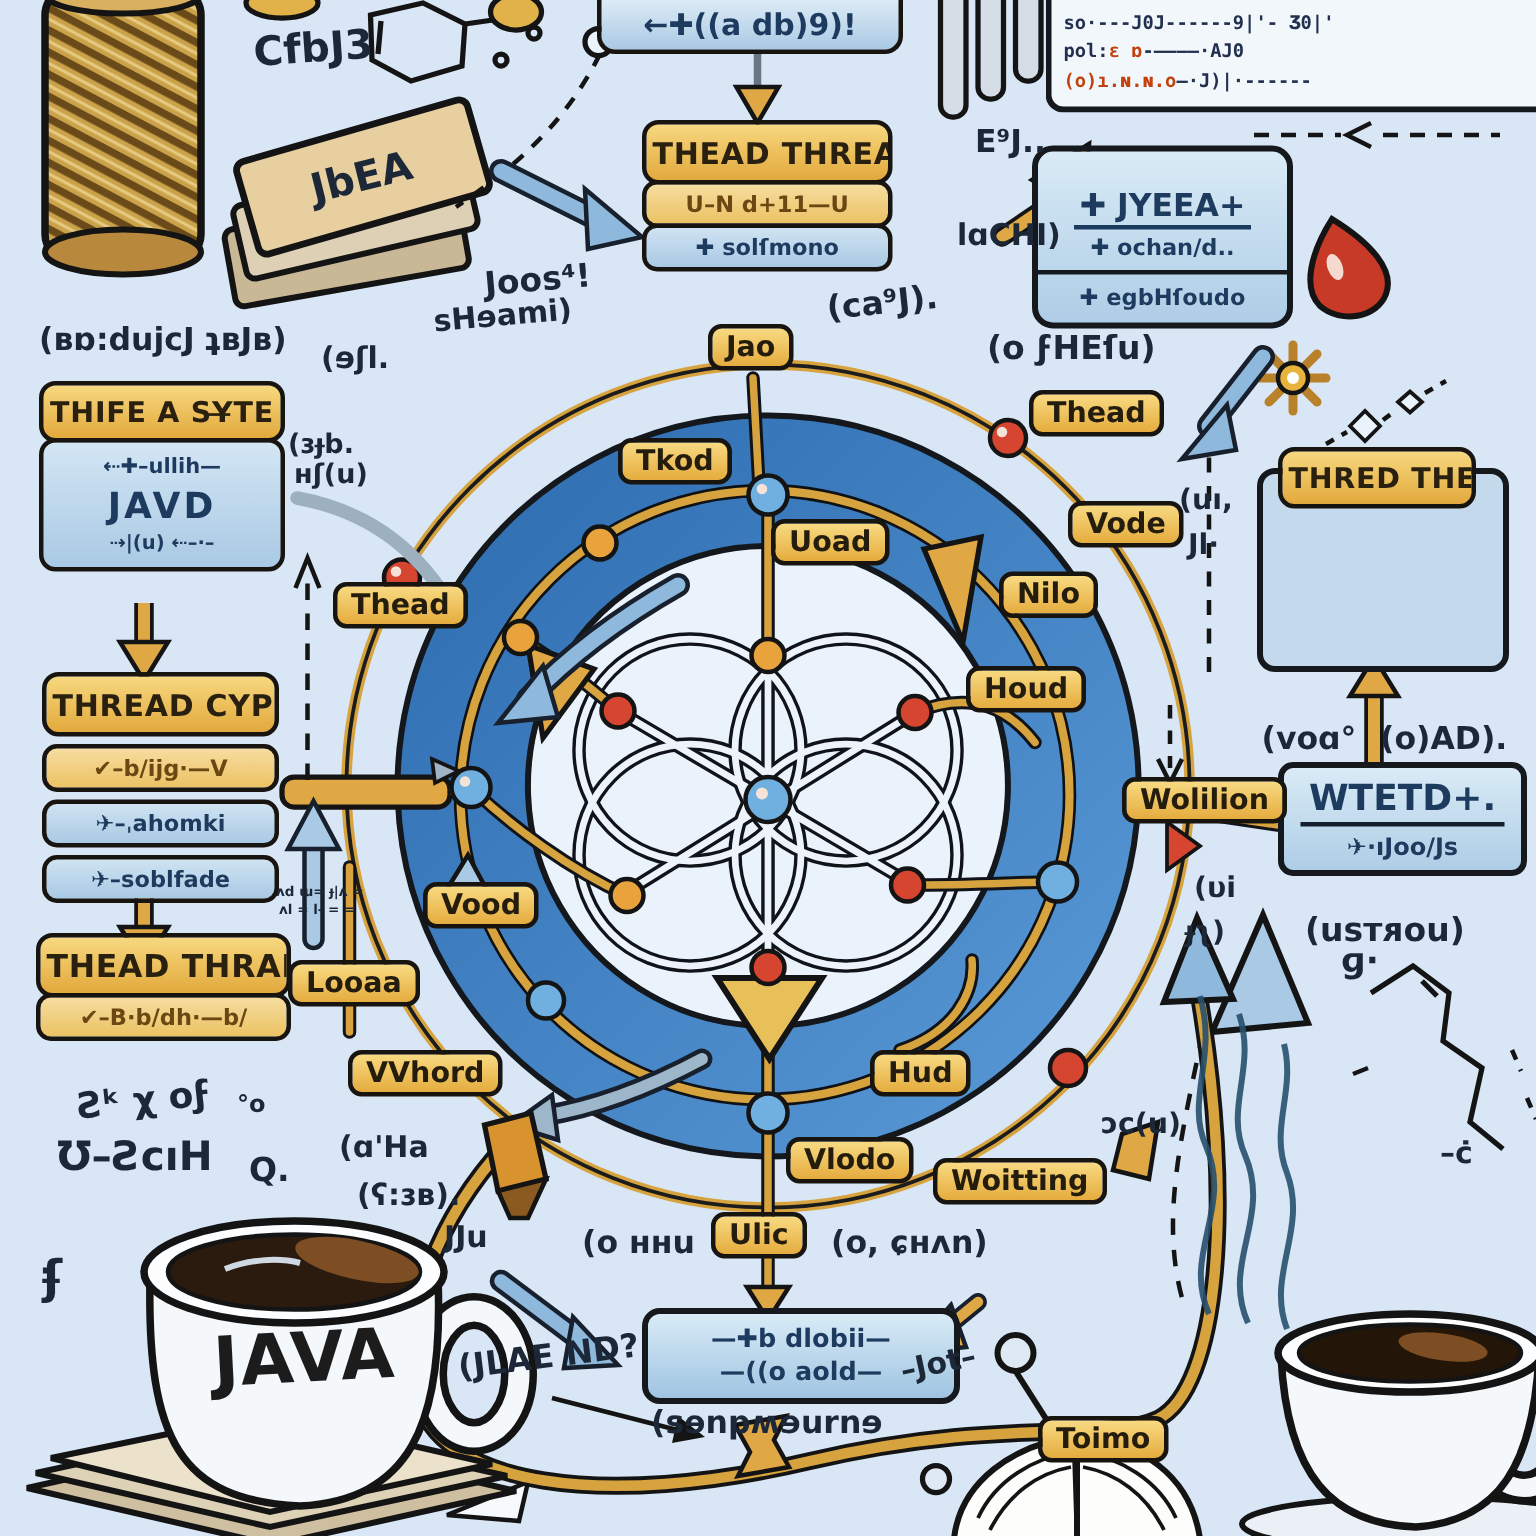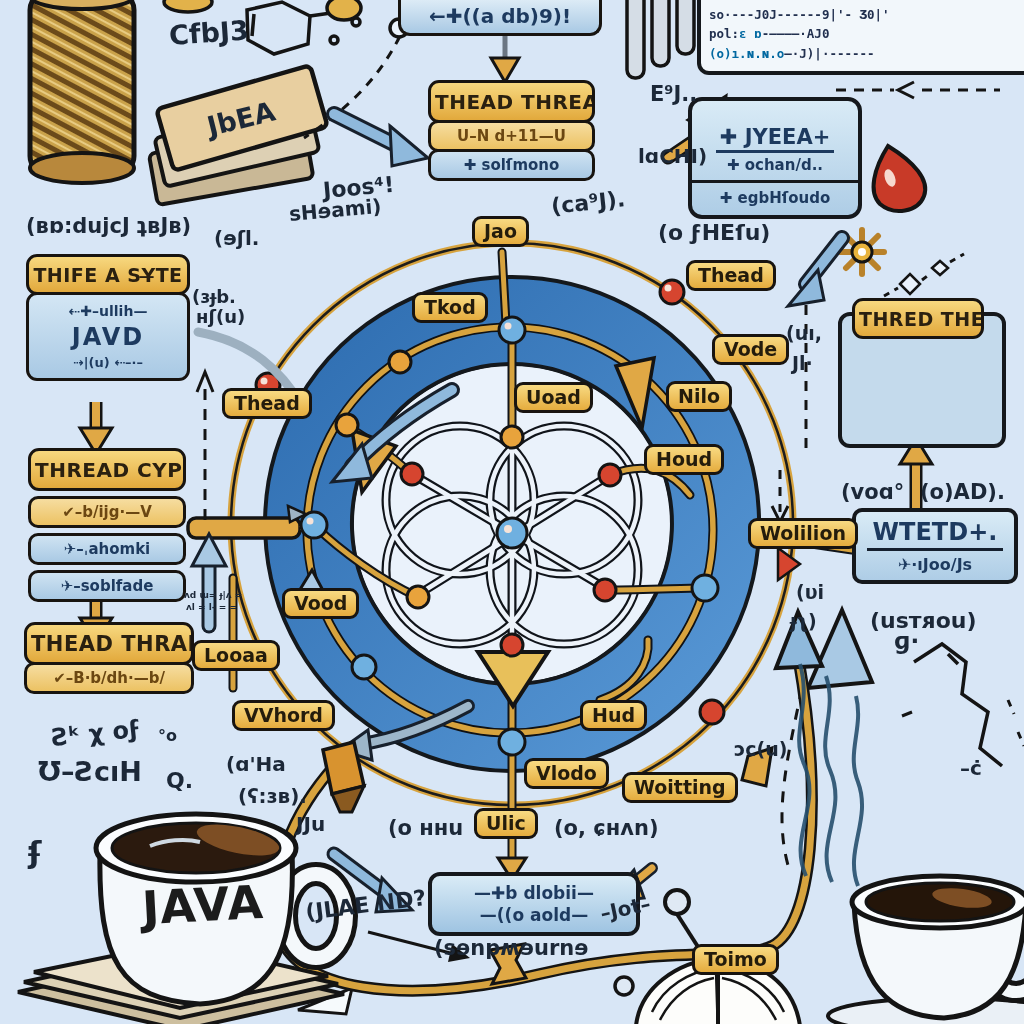--- a/index.html
+++ b/index.html
@@ -21,21 +21,21 @@
     text-align:center;padding:6px 4px;}
   .bluebody div{padding:2px 0;white-space:nowrap;overflow:hidden;}
   .pill-top{left:398px;top:0;width:198px;border:3.5px solid #181410;border-radius:0 0 12px 12px;
     border-top:none;background:linear-gradient(180deg,#dcebf6,#a9c9e4);color:#1d3a5f;
     font-weight:800;font-size:20px;text-align:center;padding:4px 0 5px;}
   
   .code-panel{left:697px;top:0;width:317px;height:66px;border:4px solid #15181c;border-top:none;
     border-radius:0 0 12px 12px;background:#f2f7fb;padding:5px 8px 0;
     font-family:"DejaVu Sans Mono",monospace;font-size:12.5px;font-weight:700;color:#22304f;}
   .code-panel .cl{white-space:nowrap;overflow:hidden;line-height:1.55;}
-  .code-panel .red{color:#0369a1;}
+  .code-panel .red{color:#c2410c;}
   
   .jyea{left:688px;top:97px;width:158px;border:4px solid #15181c;border-radius:14px;
     background:linear-gradient(180deg,#d9ebf6,#aecde6);color:#1d3a5f;font-weight:800;
     text-align:center;padding:24px 4px 5px;}
   .jyea .t{font-size:21px;border-bottom:3px solid #1d3a5f;display:inline-block;padding:0 4px 1px;}
   .jyea .r{font-size:15px;padding:3px 0;white-space:nowrap;overflow:hidden;}
   .jyea .dv{border-top:3px solid #15181c;margin:3px -4px;}
   
   .ghost{left:838px;top:312px;width:160px;height:128px;border:4px solid #15181c;
     border-radius:12px;background:#c4daec;}
@@ -416,21 +416,21 @@
 
 <div class="abs syncbox">
   <div>—✚b dlobii—</div>
   <div>—((o aold—</div>
 </div>
 
 <div class="abs java">JAVA</div>
 
 <div class="tag" style="left: 472px; top: 216px;">Jao</div>
     <div class="tag" style="left: 412px; top: 292px;">Tkod</div>
-    <div class="tag" style="left: 514px; top: 346px; margin-top: 36px;">Uoad</div>
+    <div class="tag" style="left: 514px; top: 346px;">Uoad</div>
     <div class="tag" style="left: 222px; top: 388px;">Thead</div>
     <div class="tag" style="left: 686px; top: 260px;">Thead</div>
     <div class="tag" style="left: 712px; top: 334px;">Vode</div>
     <div class="tag" style="left: 666px; top: 381px;">Nilo</div>
     <div class="tag" style="left: 644px; top: 444px;">Houd</div>
     <div class="tag" style="left: 748px; top: 518px;">Wolilion</div>
     <div class="tag" style="left: 282px; top: 588px;">Vood</div>
     <div class="tag" style="left: 192px; top: 640px;">Looaa</div>
     <div class="tag" style="left: 232px; top: 700px;">VVhord</div>
     <div class="tag" style="left: 580px; top: 700px;">Hud</div>

